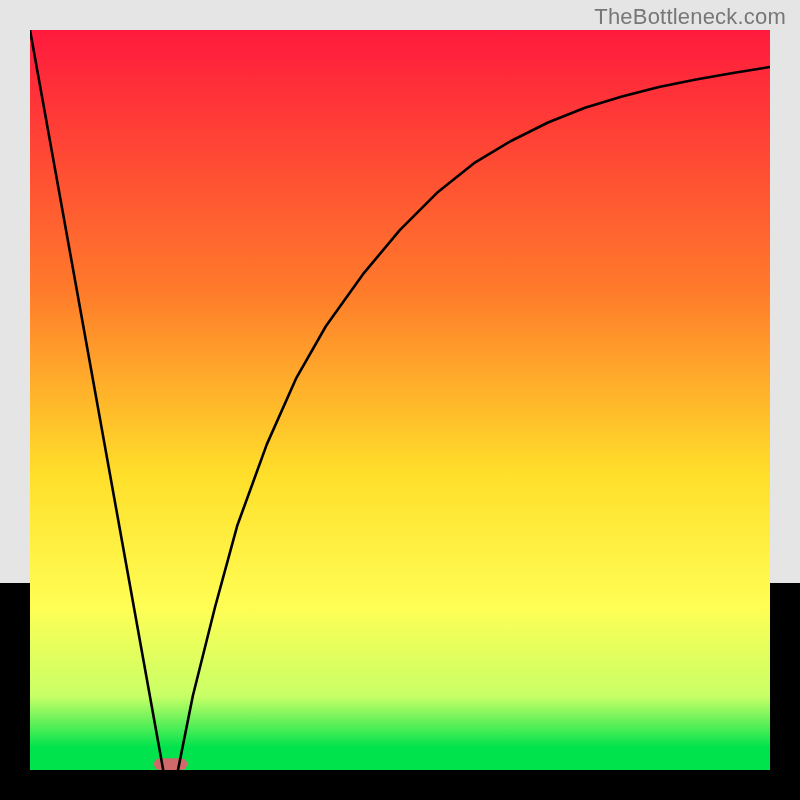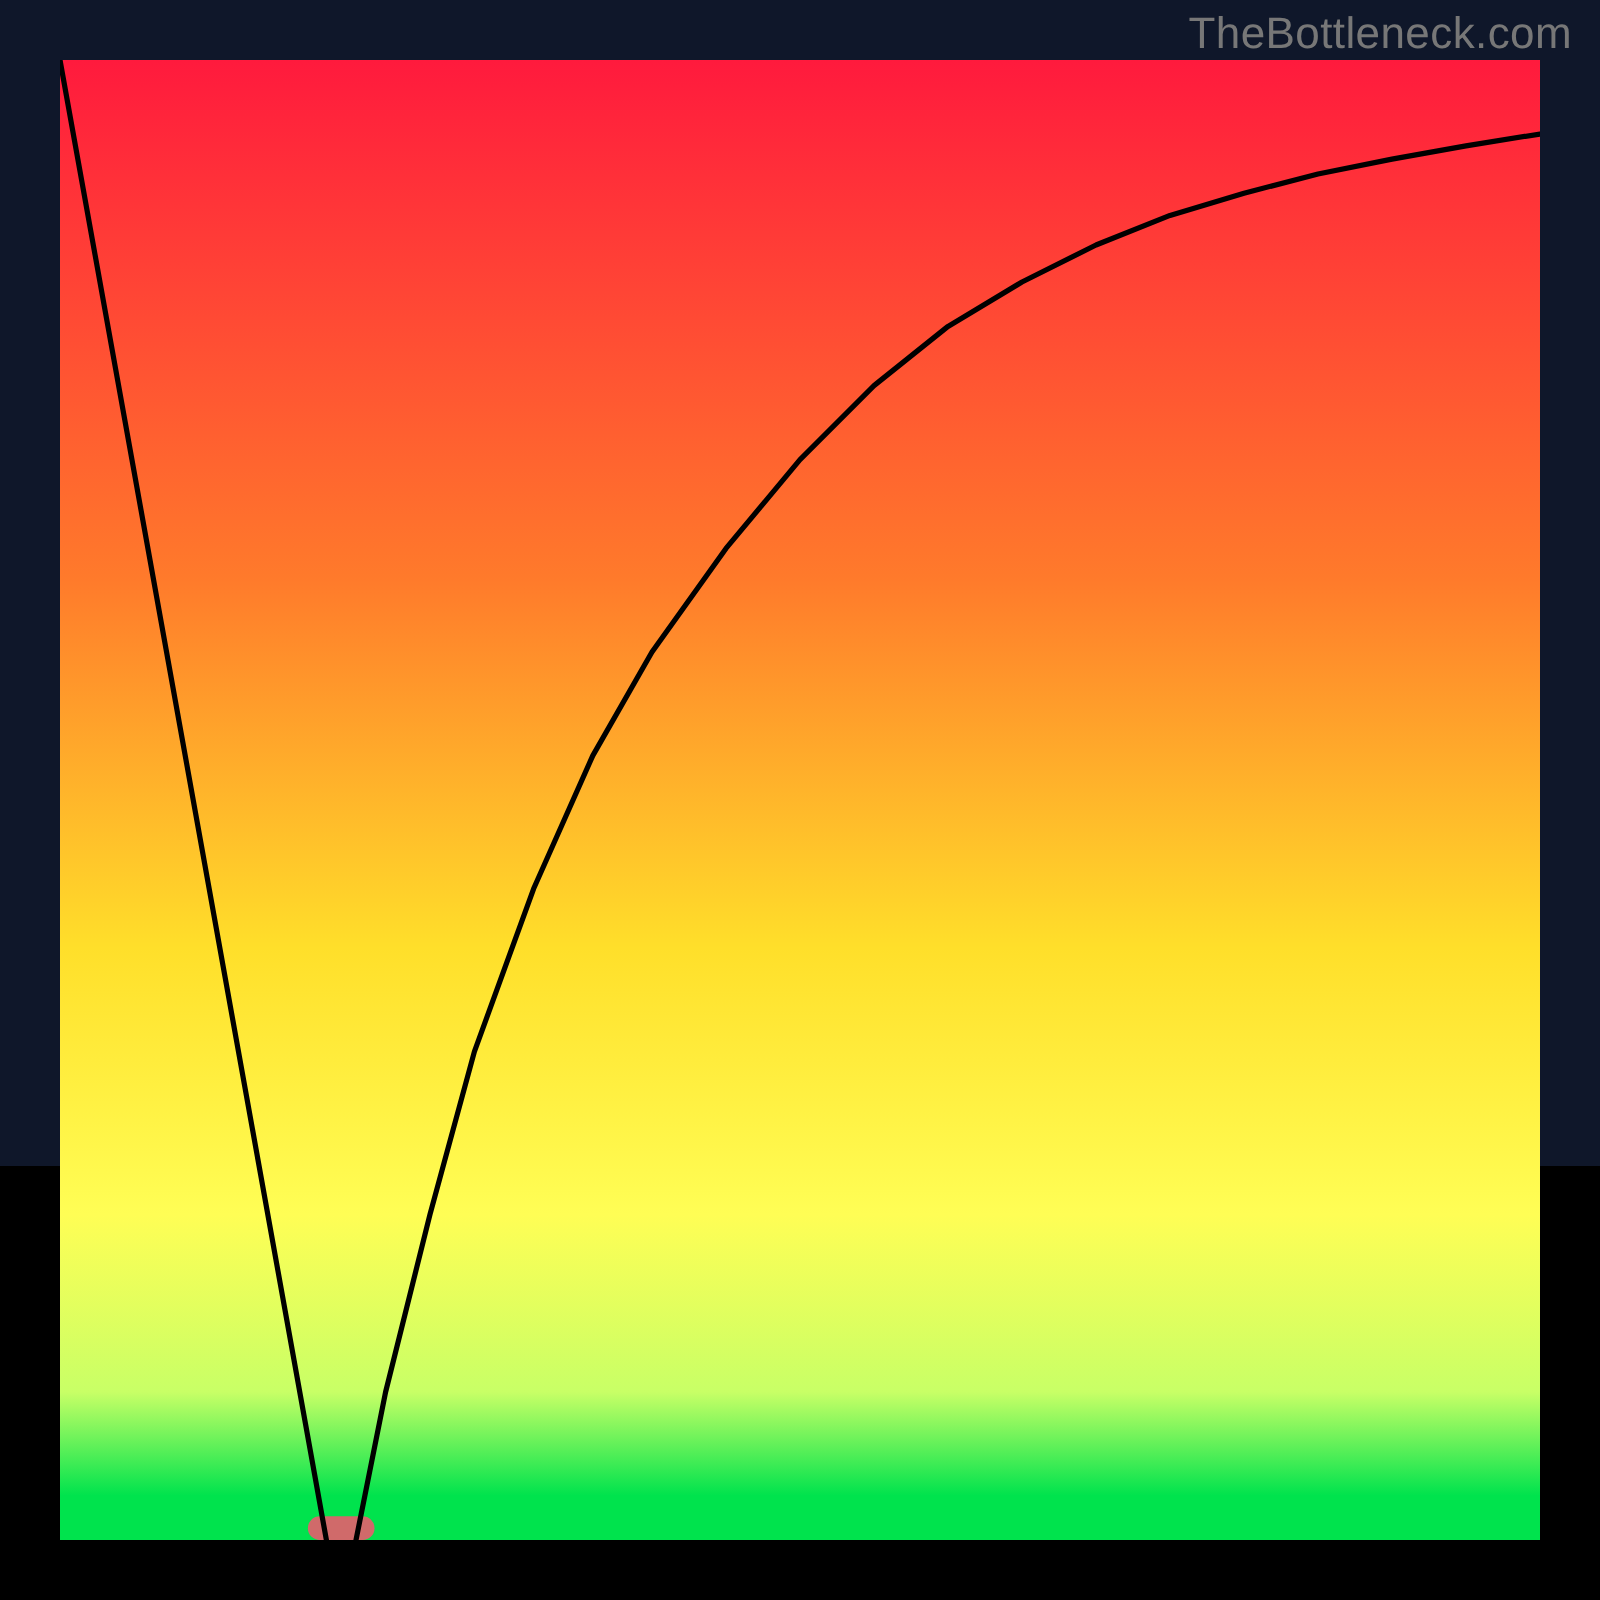--- a/index.html
+++ b/index.html
@@ -8,21 +8,21 @@
     width: 800px;
     height: 800px;
     overflow: hidden;
     background: #000;
     font-family: Arial, Helvetica, sans-serif;
   }
   .frame {
     position: relative;
     width: 800px;
     height: 583px;
-    background: #0f172a;
+    background: #e5e5e5;
   }
   .watermark {
     position: absolute;
     top: 4px;
     right: 14px;
     color: #777;
     font-size: 22px;
     font-weight: 500;
     letter-spacing: 0.2px;
     z-index: 10;

